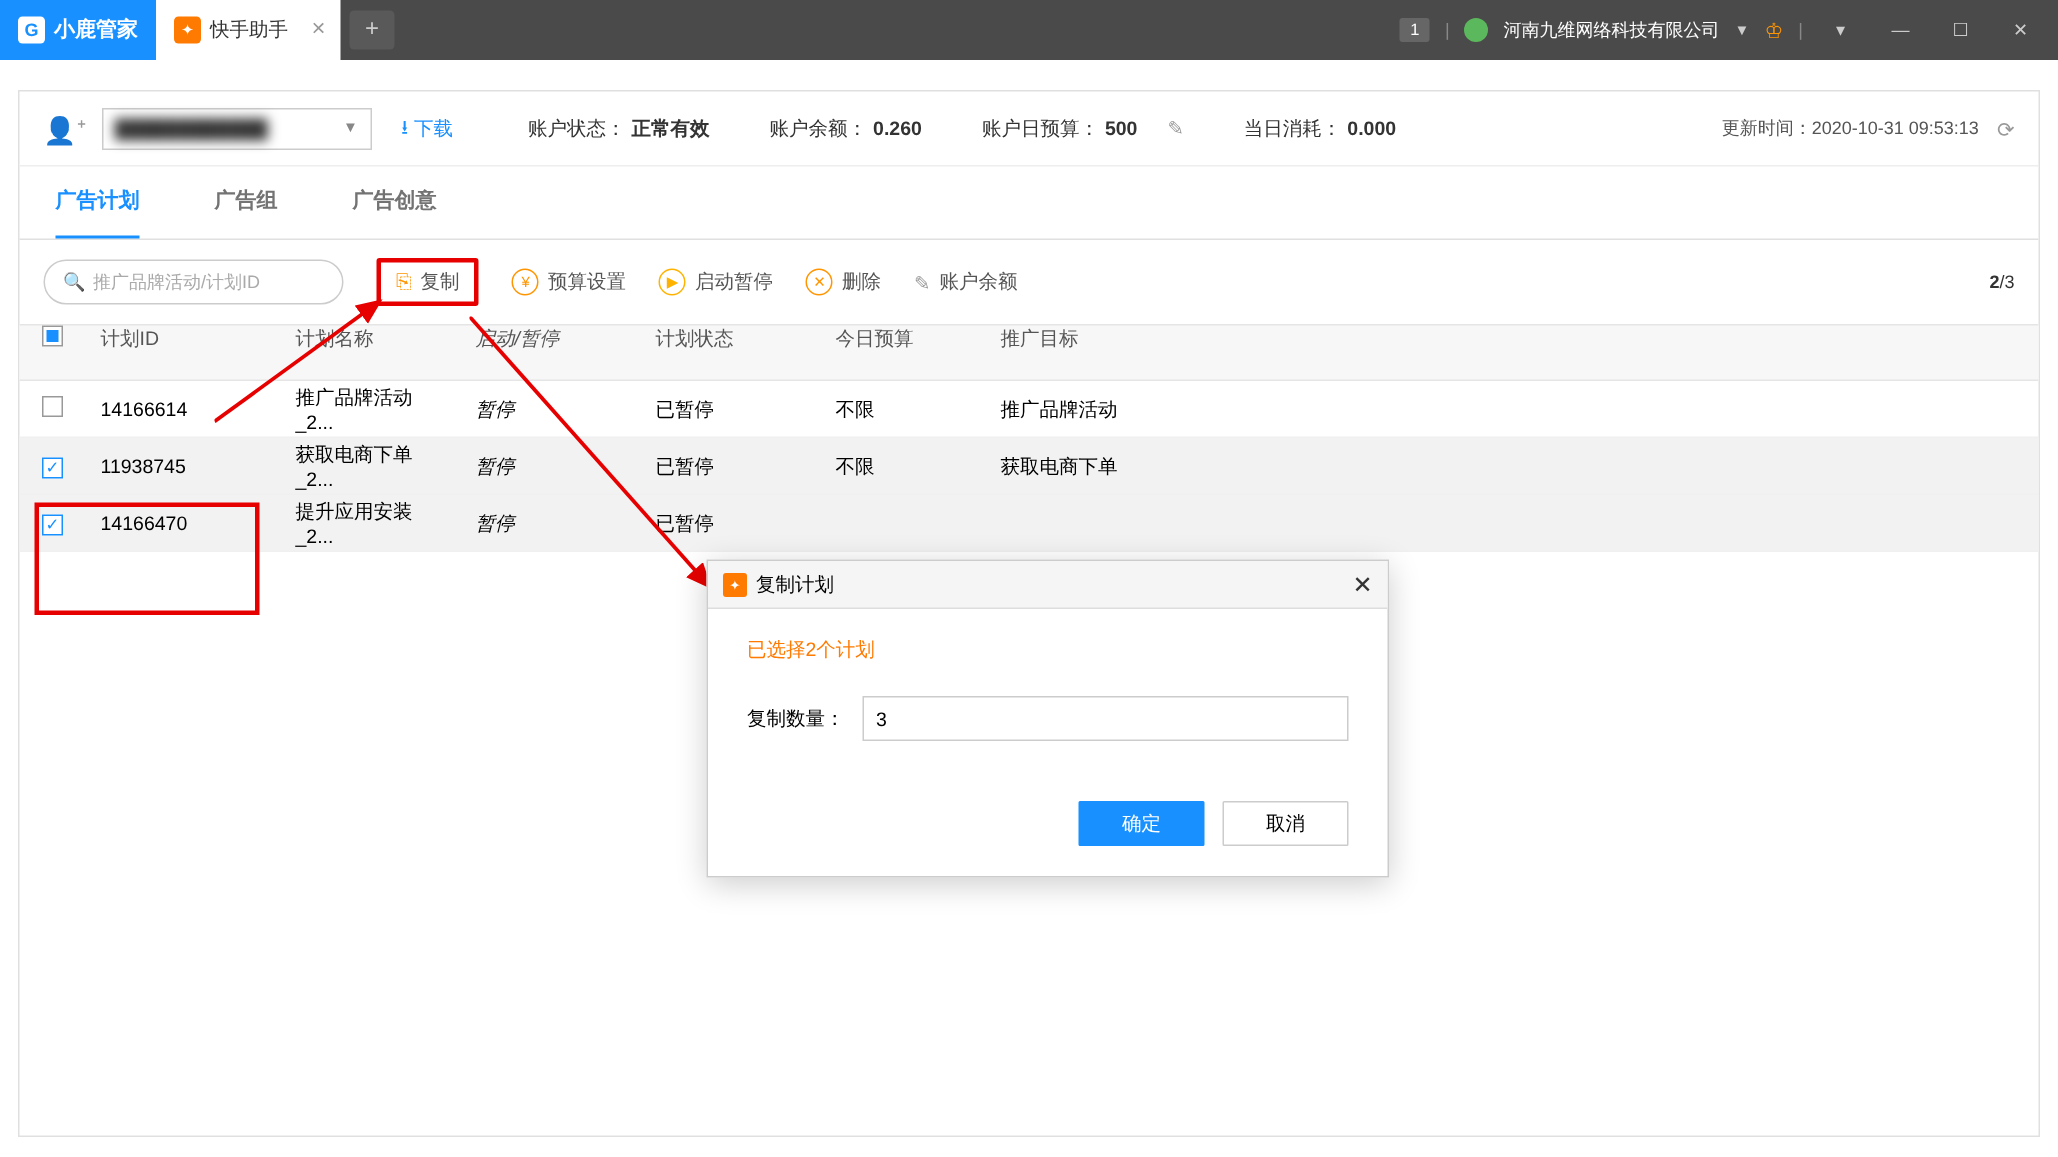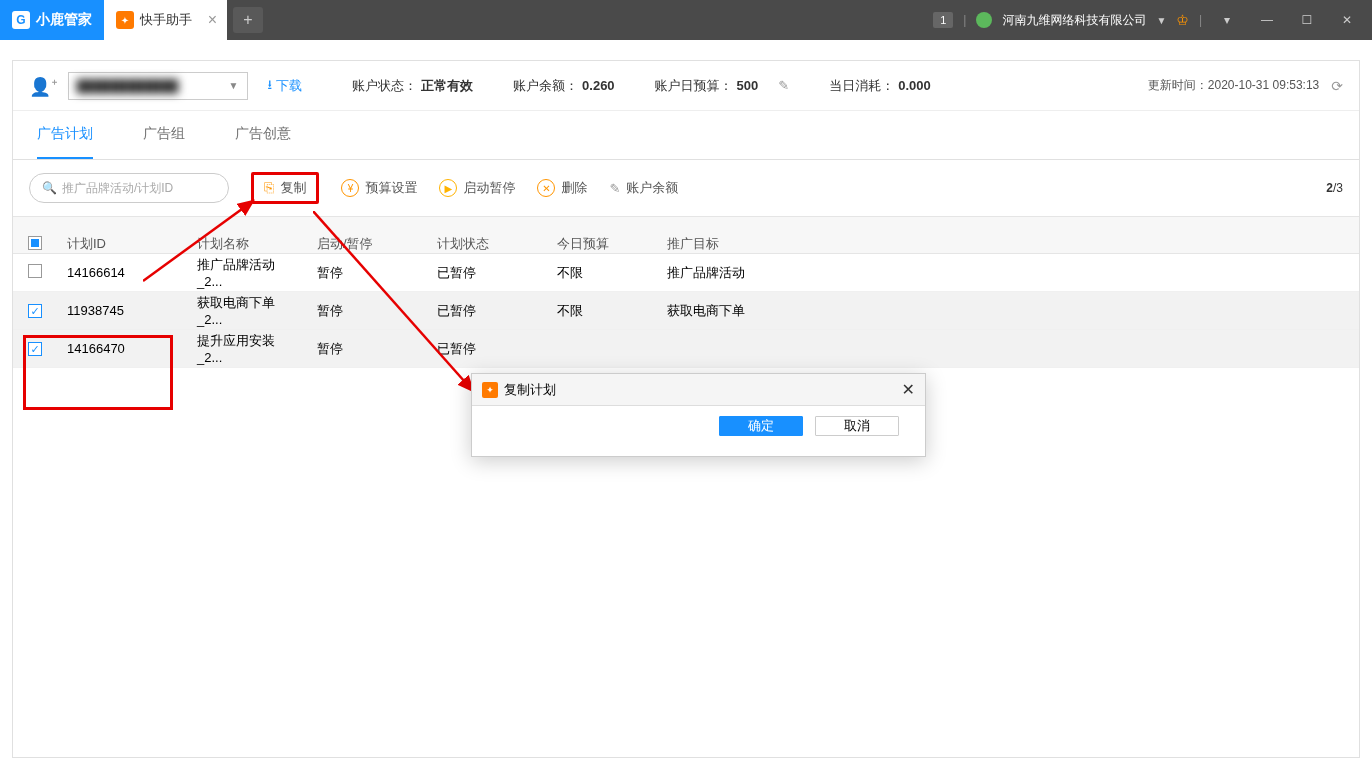--- a/index.html
+++ b/index.html
@@ -25,44 +25,44 @@
 .person-icon { color: #999; font-size: 18px; }
 .acct-select { height: 28px; border: 1px solid #ccc; min-width: 180px; padding: 0 8px; font-size: 12px; display: flex; align-items: center; justify-content: space-between; background: #fff; }
 .acct-select-text { filter: blur(4px); color: #333; }
 .download-btn { color: #1890ff; margin-left: 10px; display: flex; align-items: center; gap: 4px; cursor: pointer; }
 .status-item { margin-left: 30px; }
 .status-item b { font-weight: bold; margin-left: 4px; }
 .edit-pencil { color: #999; margin-left: 10px; cursor: pointer; }
 .update-time { margin-left: auto; font-size: 12px; color: #555; display: flex; align-items: center; gap: 12px; }
 .refresh-ico { color: #999; cursor: pointer; font-size: 14px; }
 
-.tabs-row { display: flex; gap: 50px; padding: 0 24px; border-bottom: 1px solid #e0e0e0; font-size: 14px; }
+.tabs-row { display: flex; gap: 50px; padding: 0 24px; border-bottom: 1px solid #e0e0e0; font-size: 14px; font-weight: bold; }
 .ctab { padding: 14px 0; color: #737373; cursor: pointer; }
 .ctab.active { color: #1890ff; border-bottom: 2px solid #1890ff; }
 
 .toolbar { height: 56px; display: flex; align-items: center; padding: 0 16px; gap: 22px; font-size: 13px; position: relative; }
 .search-box { width: 200px; height: 30px; border: 1px solid #ccc; border-radius: 15px; display: flex; align-items: center; padding: 0 12px; color: #aaa; font-size: 12px; gap: 5px; }
 .tbtn { display: flex; align-items: center; gap: 6px; cursor: pointer; color: #555; }
 .tbtn .ic { width: 18px; height: 18px; border: 1.5px solid; border-radius: 50%; display: inline-flex; align-items: center; justify-content: center; font-size: 10px; }
 .ic-copy { color: #ff9500; }
 .ic-budget { color: #ff9500; }
 .ic-play { color: #ffb300; }
 .ic-del { color: #ff9500; }
 .ic-edit-line { color: #999; }
 .copy-highlight { border: 3px solid #e60000; padding: 4px 10px; border-radius: 2px; }
 .pager { margin-left: auto; font-size: 12px; color: #333; }
 .pager b { font-weight: bold; }
 
 .table { font-size: 13px; }
-.thead { display: flex; background: #f7f7f7; border-top: 1px solid #e5e5e5; border-bottom: 1px solid #e5e5e5; height: 38px; align-items: flex-end; color: #555; }
+.thead { display: flex; background: #f7f7f7; border-top: 1px solid #e5e5e5; border-bottom: 1px solid #e5e5e5; height: 38px; align-items: flex-start; color: #555; }
 .th, .td { padding: 0 10px; }
 .col-chk { width: 44px; text-align: center; }
 .col-id { width: 130px; }
 .col-name { width: 120px; }
-.col-start { width: 120px; }
+.col-start { width: 120px; font-style: italic; }
 .col-state { width: 120px; }
 .col-budget { width: 110px; }
 .col-target { width: 200px; }
 .trow { display: flex; height: 38px; align-items: center; border-bottom: 1px solid #f0f0f0; position: relative; }
 .trow.selected { background: #f2f2f2; }
 .chk { width: 14px; height: 14px; border: 1px solid #999; display: inline-block; background: #fff; position: relative; }
 .chk.partial::after { content: ""; position: absolute; inset: 2px; background: #1890ff; }
 .chk.checked { border-color: #1890ff; color: #1890ff; font-size: 11px; line-height: 12px; text-align: center; }
 .chk.checked::after { content: "✓"; }
 .sel-highlight { position: absolute; left: 10px; top: 274px; width: 150px; height: 75px; border: 3px solid #e60000; pointer-events: none; }
@@ -71,21 +71,21 @@
 
 .dialog { position: absolute; left: 458px; top: 312px; width: 455px; background: #fff; border: 1px solid #ccc; box-shadow: 0 4px 20px rgba(0,0,0,0.2); z-index: 100; }
 .dlg-title { height: 32px; background: #f5f5f5; display: flex; align-items: center; padding: 0 10px; font-size: 13px; gap: 6px; border-bottom: 1px solid #ddd; }
 .dlg-title-icon { width: 16px; height: 16px; background: #ff7a00; border-radius: 2px; display: inline-flex; align-items: center; justify-content: center; color: #fff; font-size: 9px; }
 .dlg-close { margin-left: auto; cursor: pointer; font-size: 16px; color: #333; }
 .dlg-body { padding: 18px 26px 10px 26px; font-size: 13px; }
 .dlg-selected { color: #ff7a00; margin-bottom: 22px; }
 .dlg-row { display: flex; align-items: center; gap: 12px; margin-bottom: 20px; }
 .dlg-input { flex: 1; height: 30px; border: 1px solid #ccc; padding: 0 8px; font-size: 13px; }
 .dlg-footer { display: flex; justify-content: flex-end; gap: 12px; padding: 10px 26px 20px; }
-.btn { height: 20px; min-width: 84px; border: 1px solid #ccc; background: #fff; cursor: pointer; font-size: 13px; border-radius: 1px; }
+.btn { height: 30px; min-width: 84px; border: 1px solid #ccc; background: #fff; cursor: pointer; font-size: 13px; border-radius: 1px; }
 .btn-primary { background: #1890ff; color: #fff; border-color: #1890ff; }
 </style>
 </head>
 <body>
 
 <div class="title-bar">
   <div class="app-logo">
     <span class="app-logo-icon">G</span>
     <span>小鹿管家</span>
   </div>
@@ -239,20 +239,27 @@
         </defs>
       <line x1="0" y1="0" x2="160" y2="180" stroke="#e60000" stroke-width="2.5" marker-end="url(#ah2)"></line>
     </svg>
 
     <div class="dialog">
       <div class="dlg-title">
         <span class="dlg-title-icon">✦</span>
         <span>复制计划</span>
         <span class="dlg-close">✕</span>
       </div>
+      <div class="dlg-body">
+        <div class="dlg-selected">已选择2个计划</div>
+        <div class="dlg-row">
+          <span>复制数量：</span>
+          <input class="dlg-input" value="3" style="">
+        </div>
+      </div>
       <div class="dlg-footer">
         <button class="btn btn-primary">确定</button>
         <button class="btn">取消</button>
       </div>
     </div>
 
   </div>
 </div>
 
 </body></html>

